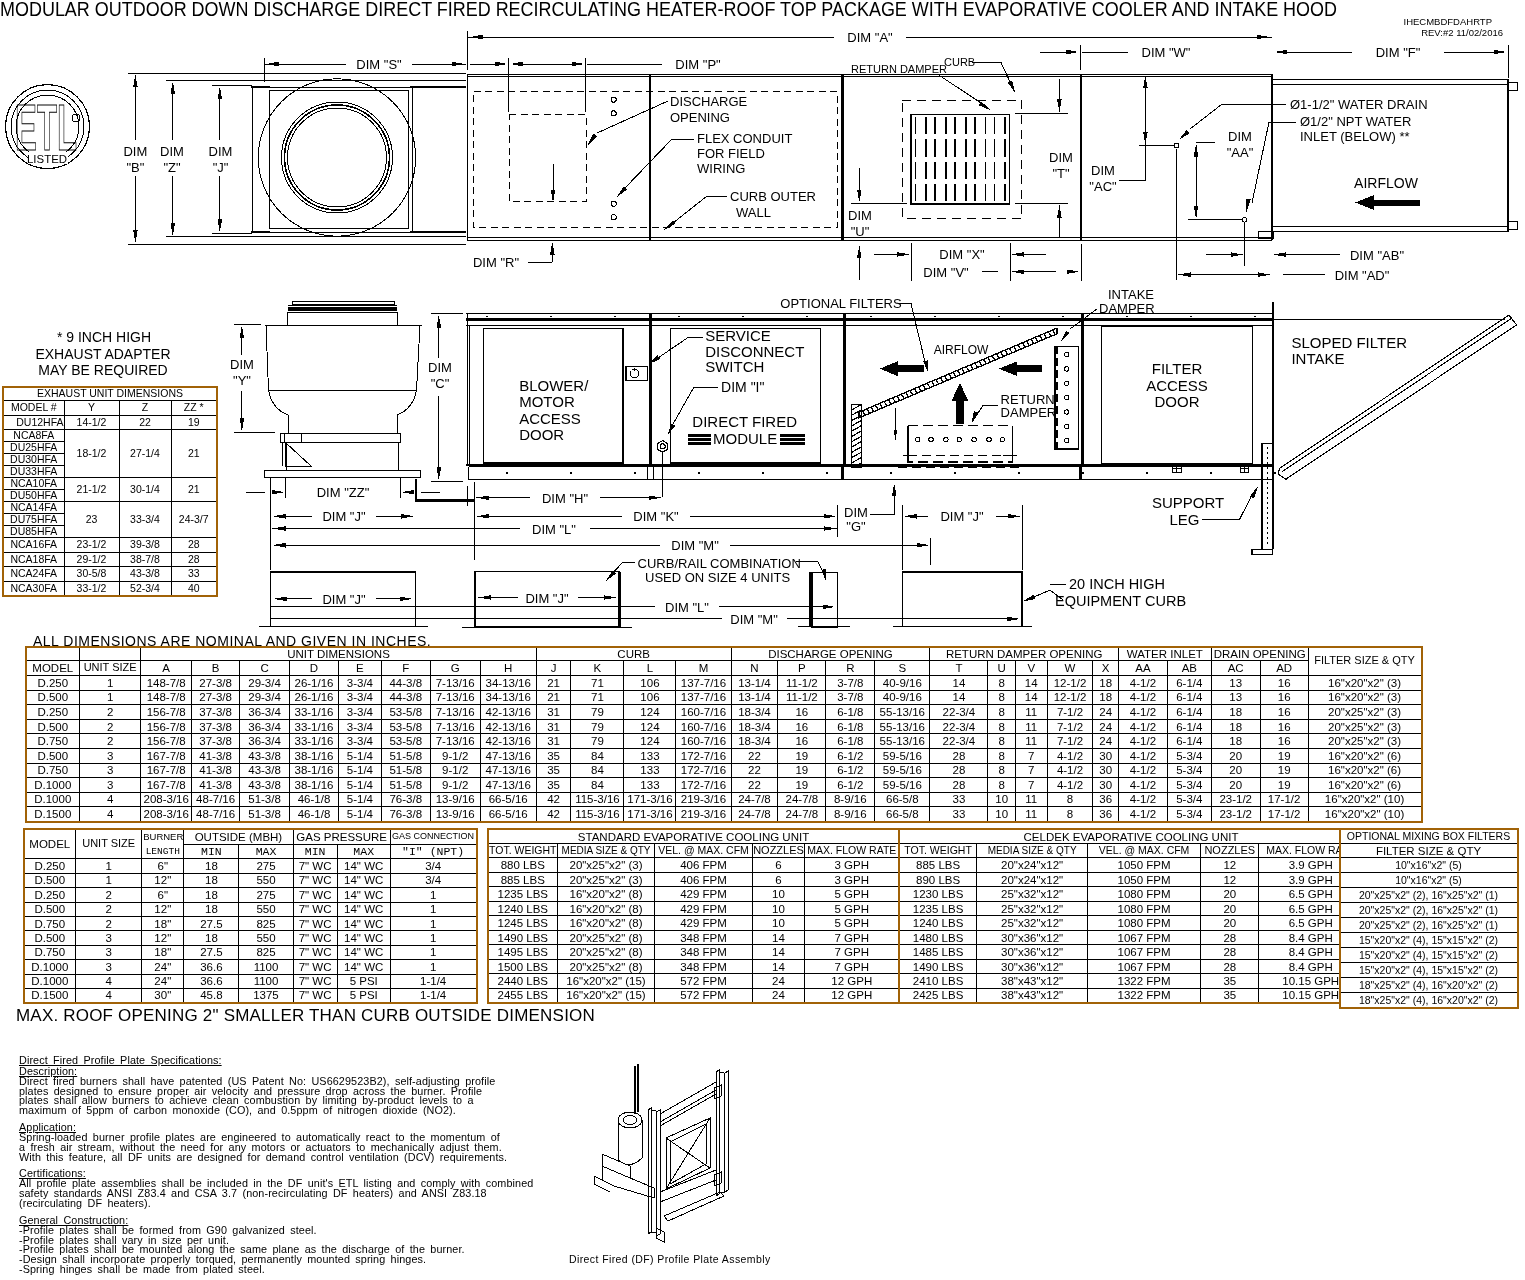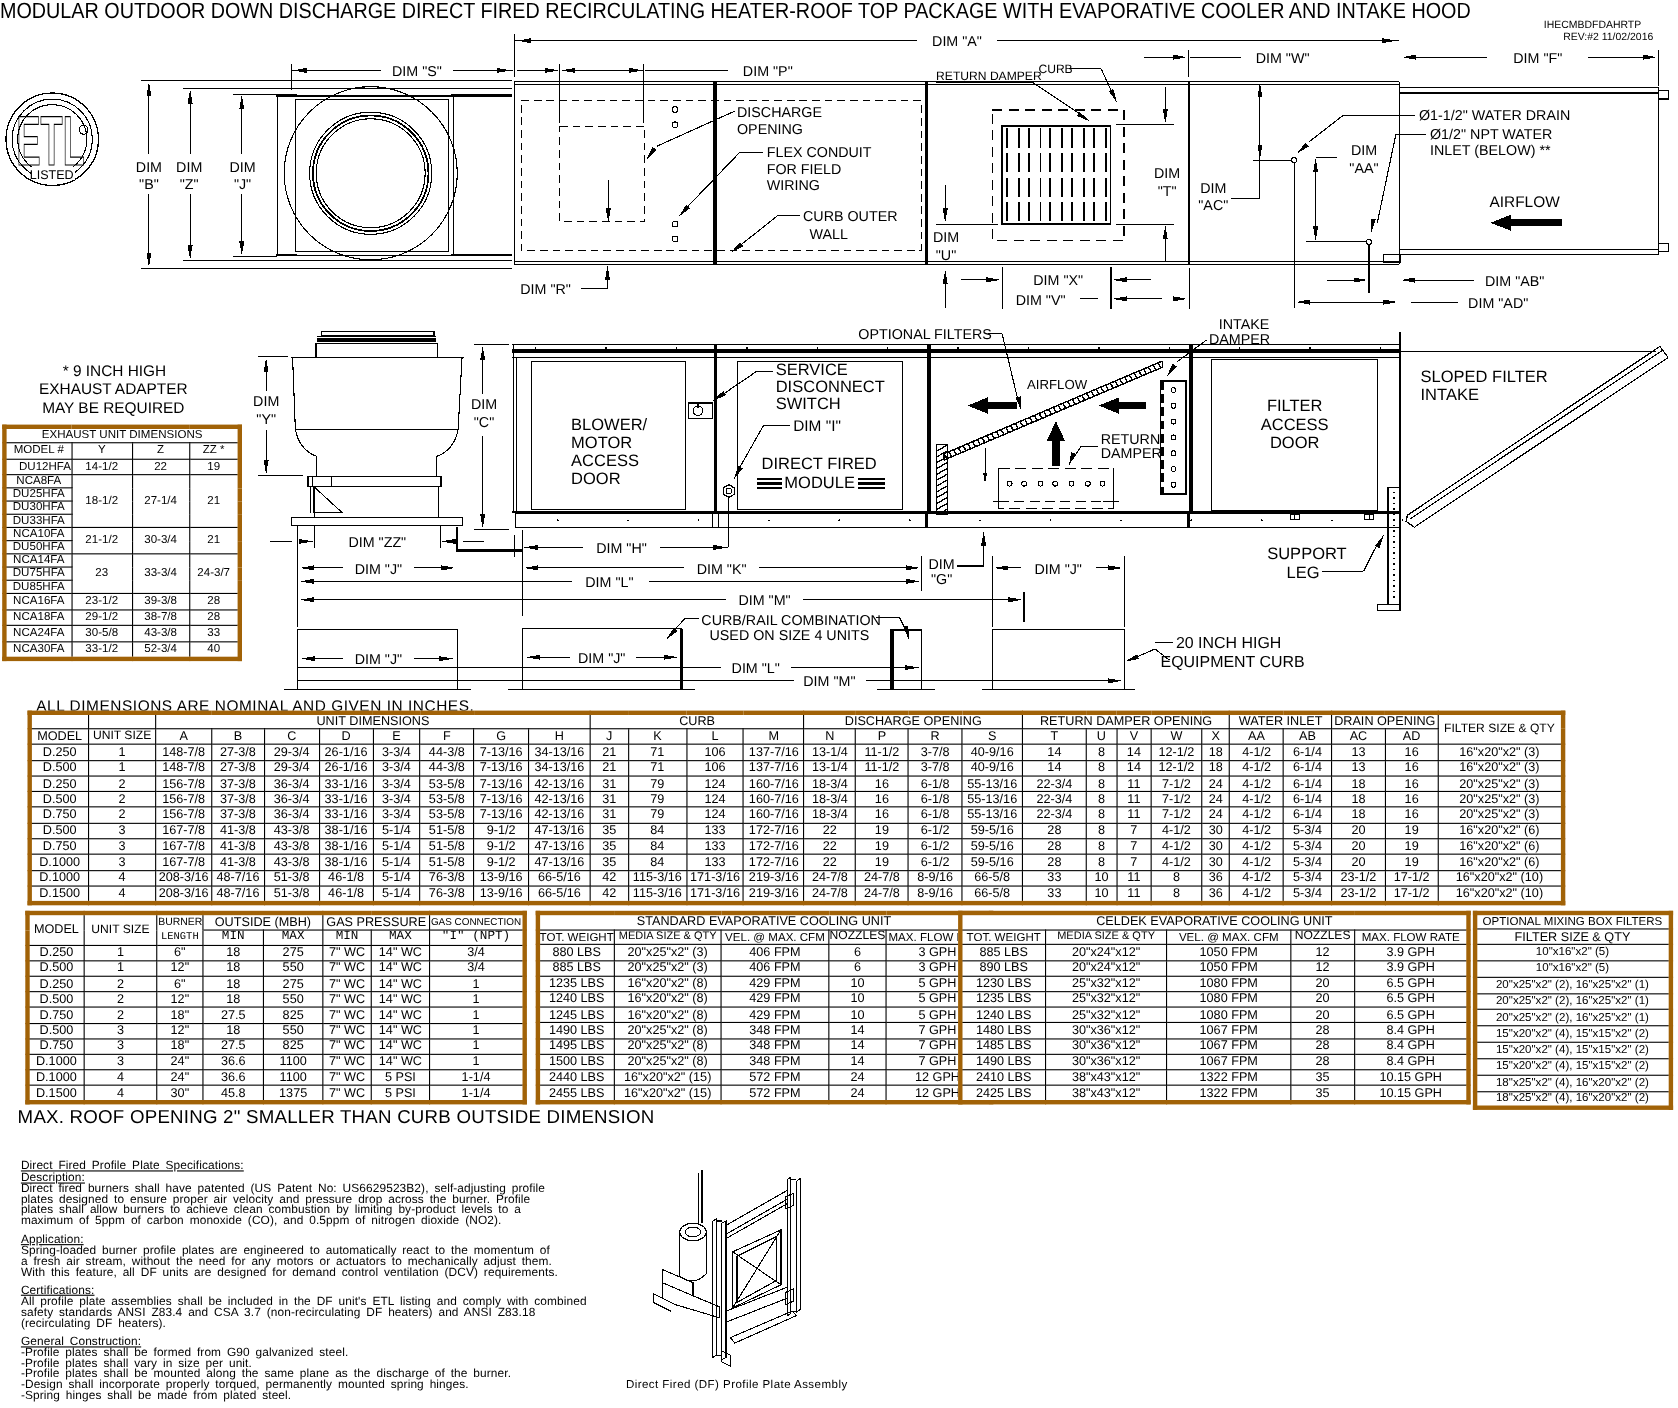--- a/index.html
+++ b/index.html
@@ -1,20 +1,20 @@
 <!DOCTYPE html>
 <html><head>
 <meta charset="utf-8">
 <style>
   html,body{margin:0;padding:0;background:#fff;}
   #page{position:relative;width:1525px;height:1280px;background:#fff;overflow:hidden;
         font-family:"Liberation Sans",sans-serif;color:#000;}
   svg{position:absolute;left:0;top:0;shape-rendering:crispEdges;}
   svg text{font-family:"Liberation Sans",sans-serif;}
-  table{position:absolute;border-collapse:collapse;table-layout:fixed;border:4px solid #a16207;
+  table{position:absolute;border-collapse:collapse;table-layout:fixed;border:2px solid #a16207;
         font-family:"Liberation Sans",sans-serif;color:#000;background:#fff;}
   td,th{border:1px solid #000;padding:0;margin:0;text-align:center;vertical-align:middle;
         white-space:nowrap;overflow:hidden;font-weight:normal;line-height:1.05;}
   .noteline{position:absolute;white-space:nowrap;font-family:"Liberation Sans",sans-serif;}
   #spec{position:absolute;left:19px;top:1056px;width:620px;font-size:10.8px;line-height:9.85px;letter-spacing:0.1px;word-spacing:2.2px;}
   #spec .h{text-decoration:underline;margin-top:7px;}
   #spec p{margin:0;}
 </style>
 </head>
 <body>
@@ -741,21 +741,21 @@
         </tr>
 <tr>
           <td style="height:10.5px;">DU30HFA</td>
         </tr>
 <tr>
           <td style="height:10.5px;">DU33HFA</td>
         </tr>
 <tr>
           <td style="height:10.5px;">NCA10FA</td>
           <td rowspan="2">21-1/2</td>
-          <td rowspan="2">30-3/4</td>
+          <td rowspan="2">30-1/4</td>
           <td rowspan="2">21</td>
         </tr>
 <tr>
           <td style="height:10.5px;">DU50HFA</td>
         </tr>
 <tr>
           <td style="height:10.5px;">NCA14FA</td>
           <td rowspan="3">23</td>
           <td rowspan="3">33-3/4</td>
           <td rowspan="3">24-3/7</td>
@@ -1386,21 +1386,21 @@
 <tr style="height:13.6px;">
           <td>2455 LBS</td>
           <td>16"x20"x2" (15)</td>
           <td>572 FPM</td>
           <td>24</td>
           <td>12 GPH</td>
         </tr>
 </tbody>
     </table>
 
-<table id="celdek" style="left:871px;top:828px;width:466px;height:176px;font-size:11.5px;">
+<table id="celdek" style="left:898px;top:828px;width:466px;height:176px;font-size:11.5px;">
 <colgroup>
         <col style="width:68px">
         <col style="width:97px">
         <col style="width:99px">
         <col style="width:51px">
         <col style="width:91px">
       </colgroup>
 <tbody>
         <tr style="height:14px;">
           <td colspan="5">CELDEK EVAPORATIVE COOLING UNIT</td>

